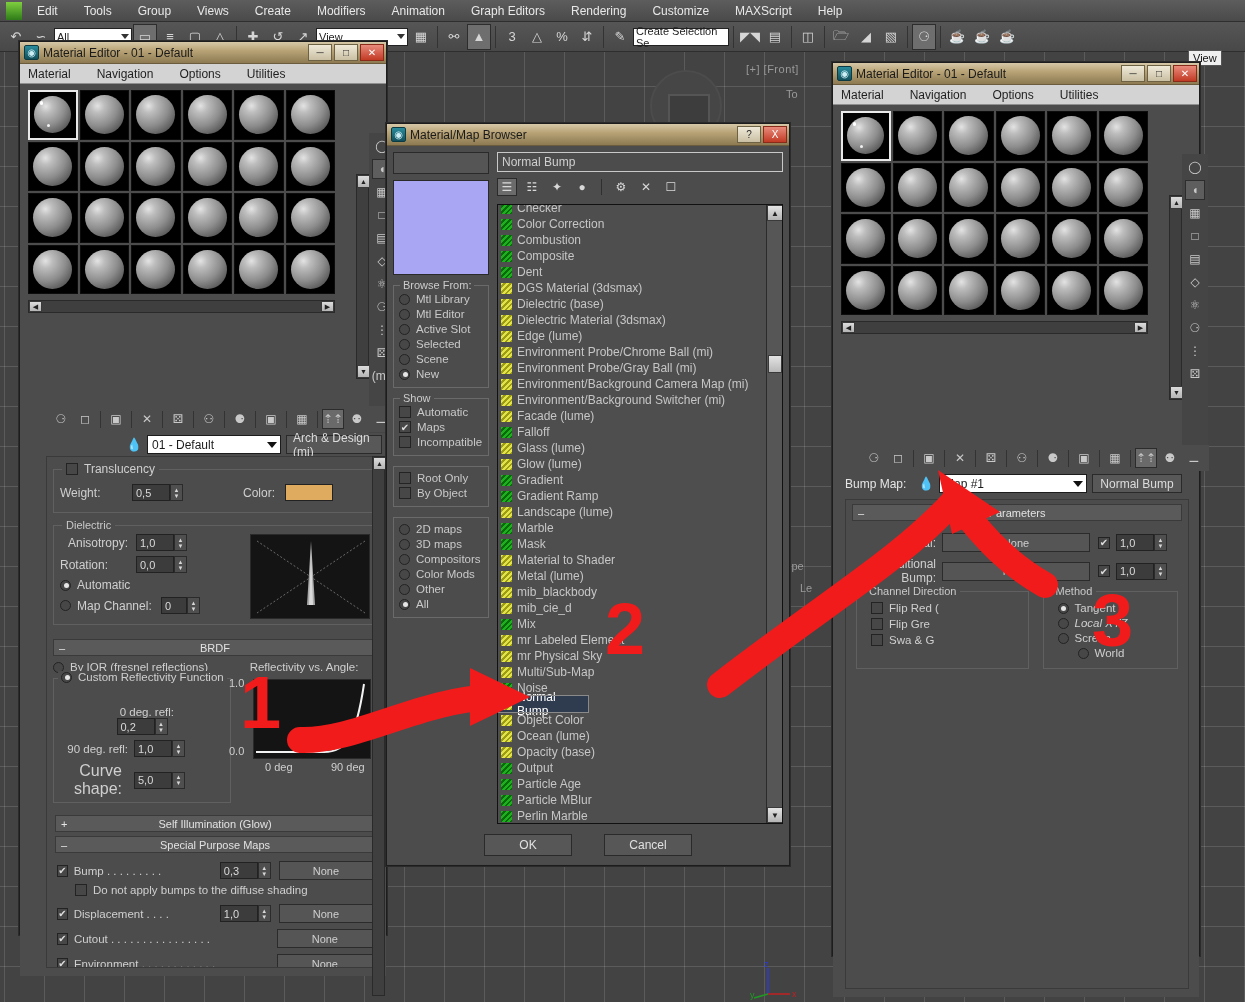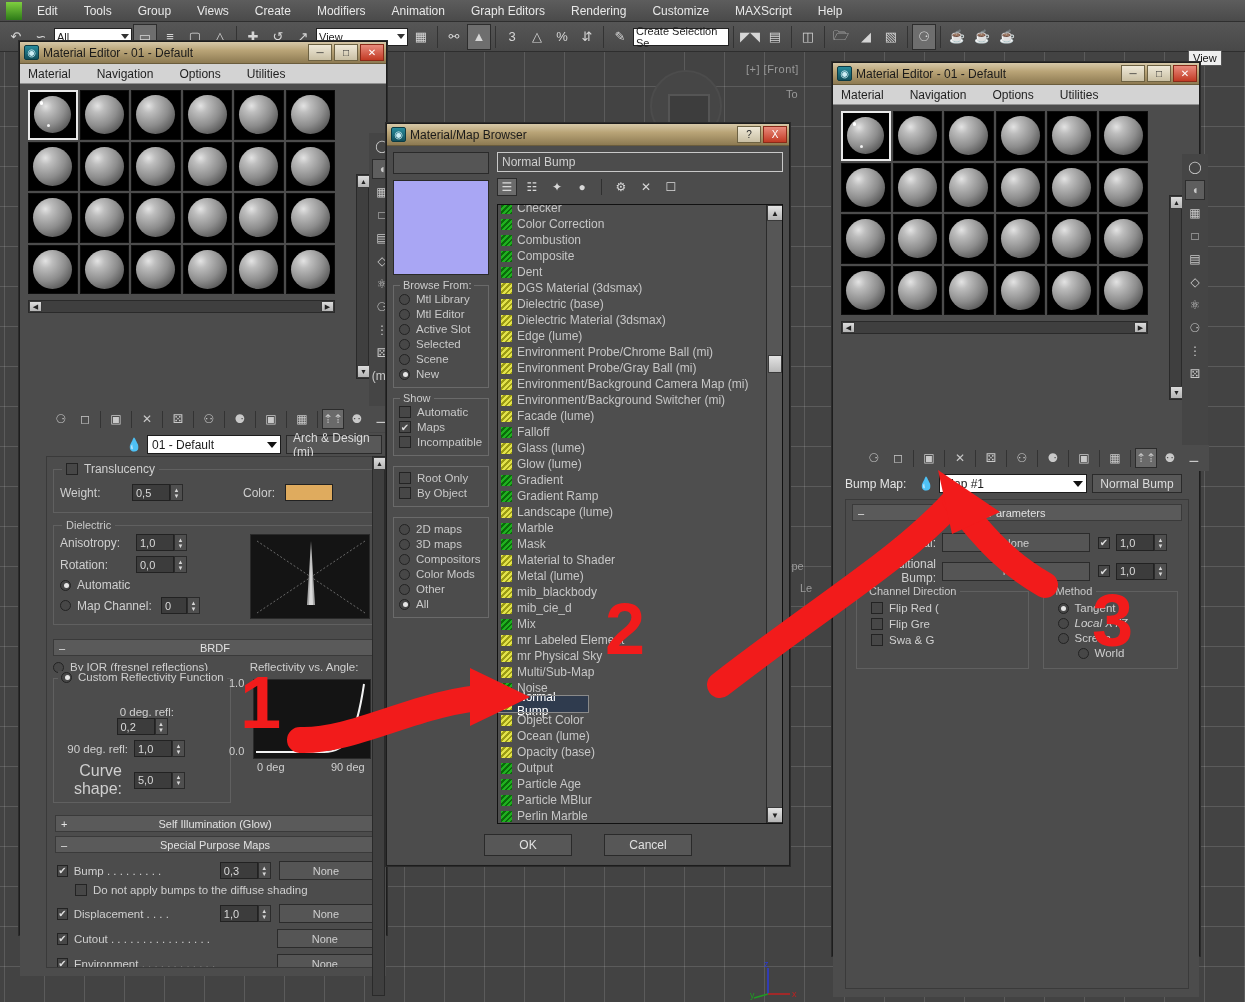--- a/index.html
+++ b/index.html
@@ -461,21 +461,21 @@
           </div>
           <span style="width:66px;text-align:right;margin-left:26px;">Color:</span>
           <div class="swatch" id="translucencySwatch" style="margin-left: 10px; background: rgb(223, 171, 94);"></div>
         </div>
       </div>
 
       <div class="group" style="margin-top:12px;height:100px;">
         <div class="gtitle">Dielectric</div>
         <div style="width:188px;">
           <div class="row">
-            <span style="width:76px;">Anisotropy:</span>
+            <span style="width:76px;text-align:center;">Anisotropy:</span>
             <div class="spin">
               <div class="spinfield">1,0</div>
               <div class="spinarrows">
                   <span>▲</span>
                   <span>▼</span>
                 </div>
             </div>
           </div>
           <div class="row">
             <span style="width:76px;">Rotation:</span>
@@ -564,21 +564,21 @@
           </div>
           <div style="width:146px;position:relative;">
             <div style="font-size:11.5px;text-align:center;">Reflectivity vs. Angle:</div>
             <div style="position:absolute;left:-2px;top:16px;font-size:11px;">1.0</div>
             <div style="position:absolute;left:-2px;top:84px;font-size:11px;">0.0</div>
             <div class="graph" style="position:absolute;left:22px;top:18px;width:118px;height:80px;">
               <svg width="118" height="80" viewBox="0 0 118 80">
                 <path d="M2,72 L70,72 C92,72 102,58 110,4" fill="none" stroke="#f2f2f2" stroke-width="2"></path>
               </svg>
             </div>
-            <div style="position:absolute;left:26px;top:100px;font-size:11px;">0 deg</div>
+            <div style="position:absolute;left:34px;top:100px;font-size:11px;">0 deg</div>
             <div style="position:absolute;left:100px;top:100px;font-size:11px;">90 deg</div>
           </div>
         </div>
       </div>
 
       <div class="rollhead" style="margin:12px 8px 0 8px;">
         <span class="pm">+</span>
         <span>Self Illumination (Glow)</span>
       </div>
 

